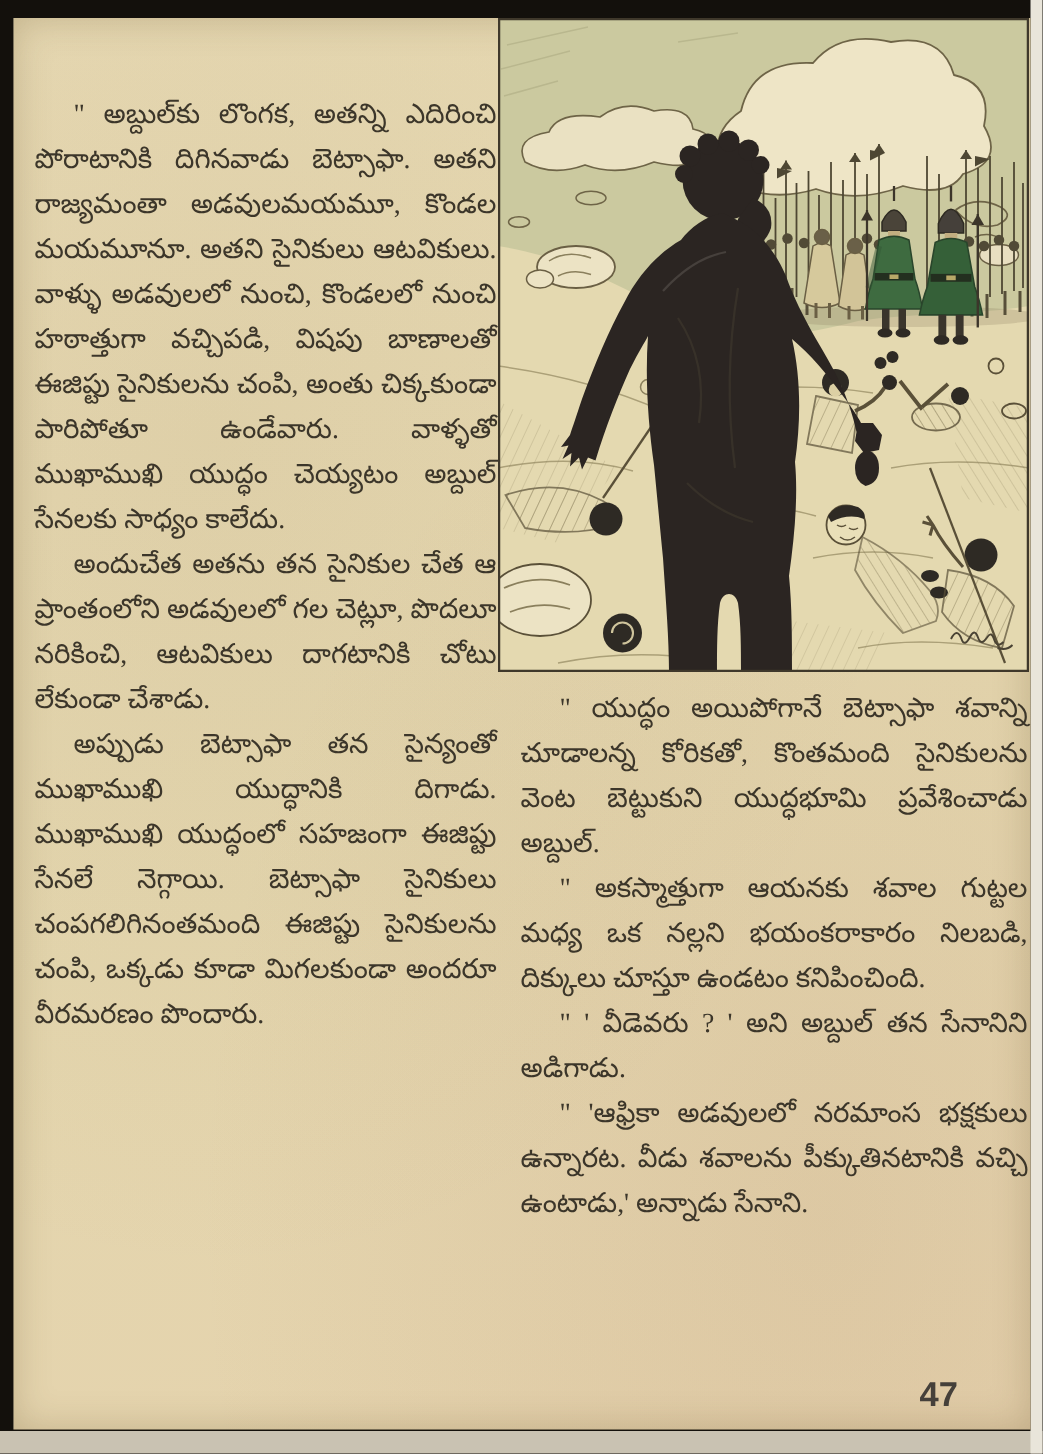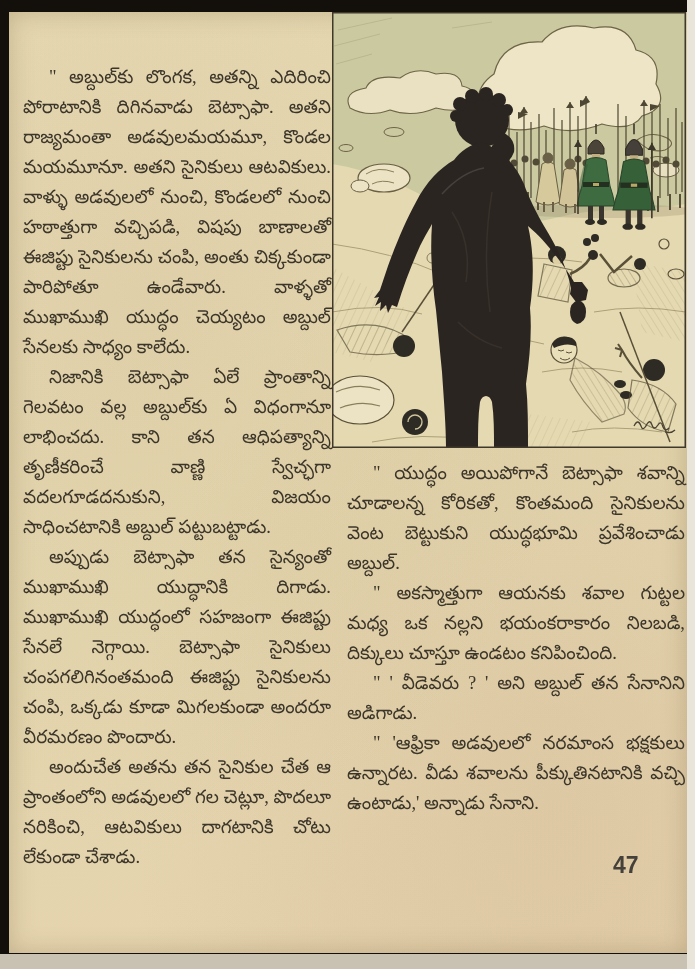--- a/index.html
+++ b/index.html
@@ -29,37 +29,36 @@
   .col-right{left:338px;top:446px;width:338px;}
   .illus{
     position:absolute;left:323px;top:0;width:354px;height:436px;
   }
   .illus svg{display:block;width:100%;height:100%;}
   .footer-title{
     position:absolute;left:12px;top:866px;
     font-size:20px;letter-spacing:7px;color:#474134;
   }
   .footer-page{
-    position:absolute;left:604px;top:840px;
+    position:absolute;left:604px;top:904px;
     font-size:23px;color:#45403a;font-family:"Liberation Sans",sans-serif;font-weight:600;
   }
 </style>
 </head>
 <body>
 
 <div class="edge-bottom"></div>
 <div class="edge-right"></div>
 
 <div class="page">
 
   <div class="column col-left">
     <p>" అబ్దుల్‌కు లొంగక, అతన్ని ఎదిరించి పోరాటానికి దిగినవాడు బెట్సాఫా. అతని రాజ్యమంతా అడవులమయమూ, కొండల మయమూనూ. అతని సైనికులు ఆటవికులు. వాళ్ళు అడవులలో నుంచి, కొండలలో నుంచి హఠాత్తుగా వచ్చిపడి, విషపు బాణాలతో ఈజిప్టు సైనికులను చంపి, అంతు చిక్కకుండా పారిపోతూ ఉండేవారు. వాళ్ళతో ముఖాముఖి యుద్ధం చెయ్యటం అబ్దుల్ సేనలకు సాధ్యం కాలేదు.</p>
-    <p>నిజానికి బెట్సాఫా ఏలే ప్రాంతాన్ని గెలవటం వల్ల అబ్దుల్‌కు ఏ విధంగానూ లాభించదు. కాని తన ఆధిపత్యాన్ని తృణీకరించే వాణ్ణి స్వేచ్ఛగా వదలగూడదనుకుని, విజయం సాధించటానికి అబ్దుల్ పట్టుబట్టాడు.</p>
+    <p>అందుచేత అతను తన సైనికుల చేత ఆ ప్రాంతంలోని అడవులలో గల చెట్లూ, పొదలూ నరికించి, ఆటవికులు దాగటానికి చోటు లేకుండా చేశాడు.</p>
     <p>అప్పుడు బెట్సాఫా తన సైన్యంతో ముఖాముఖి యుద్ధానికి దిగాడు. ముఖాముఖి యుద్ధంలో సహజంగా ఈజిప్టు సేనలే నెగ్గాయి. బెట్సాఫా సైనికులు చంపగలిగినంతమంది ఈజిప్టు సైనికులను చంపి, ఒక్కడు కూడా మిగలకుండా అందరూ వీరమరణం పొందారు.</p>
-    <p>అందుచేత అతను తన సైనికుల చేత ఆ ప్రాంతంలోని అడవులలో గల చెట్లూ, పొదలూ నరికించి, ఆటవికులు దాగటానికి చోటు లేకుండా చేశాడు.</p>
   </div>
 
   <div class="illus">
     <svg viewBox="0 0 354 436" preserveAspectRatio="none" aria-hidden="true">
       <defs>
         <pattern id="hatchA" patternUnits="userSpaceOnUse" width="7" height="7" patternTransform="rotate(25)">
           <line x1="0" y1="0" x2="0" y2="7" stroke="#8f8460" stroke-width="0.9"></line>
         </pattern>
         <pattern id="hatchB" patternUnits="userSpaceOnUse" width="6" height="6" patternTransform="rotate(-32)">
           <line x1="0" y1="0" x2="0" y2="6" stroke="#857a58" stroke-width="0.9"></line>

